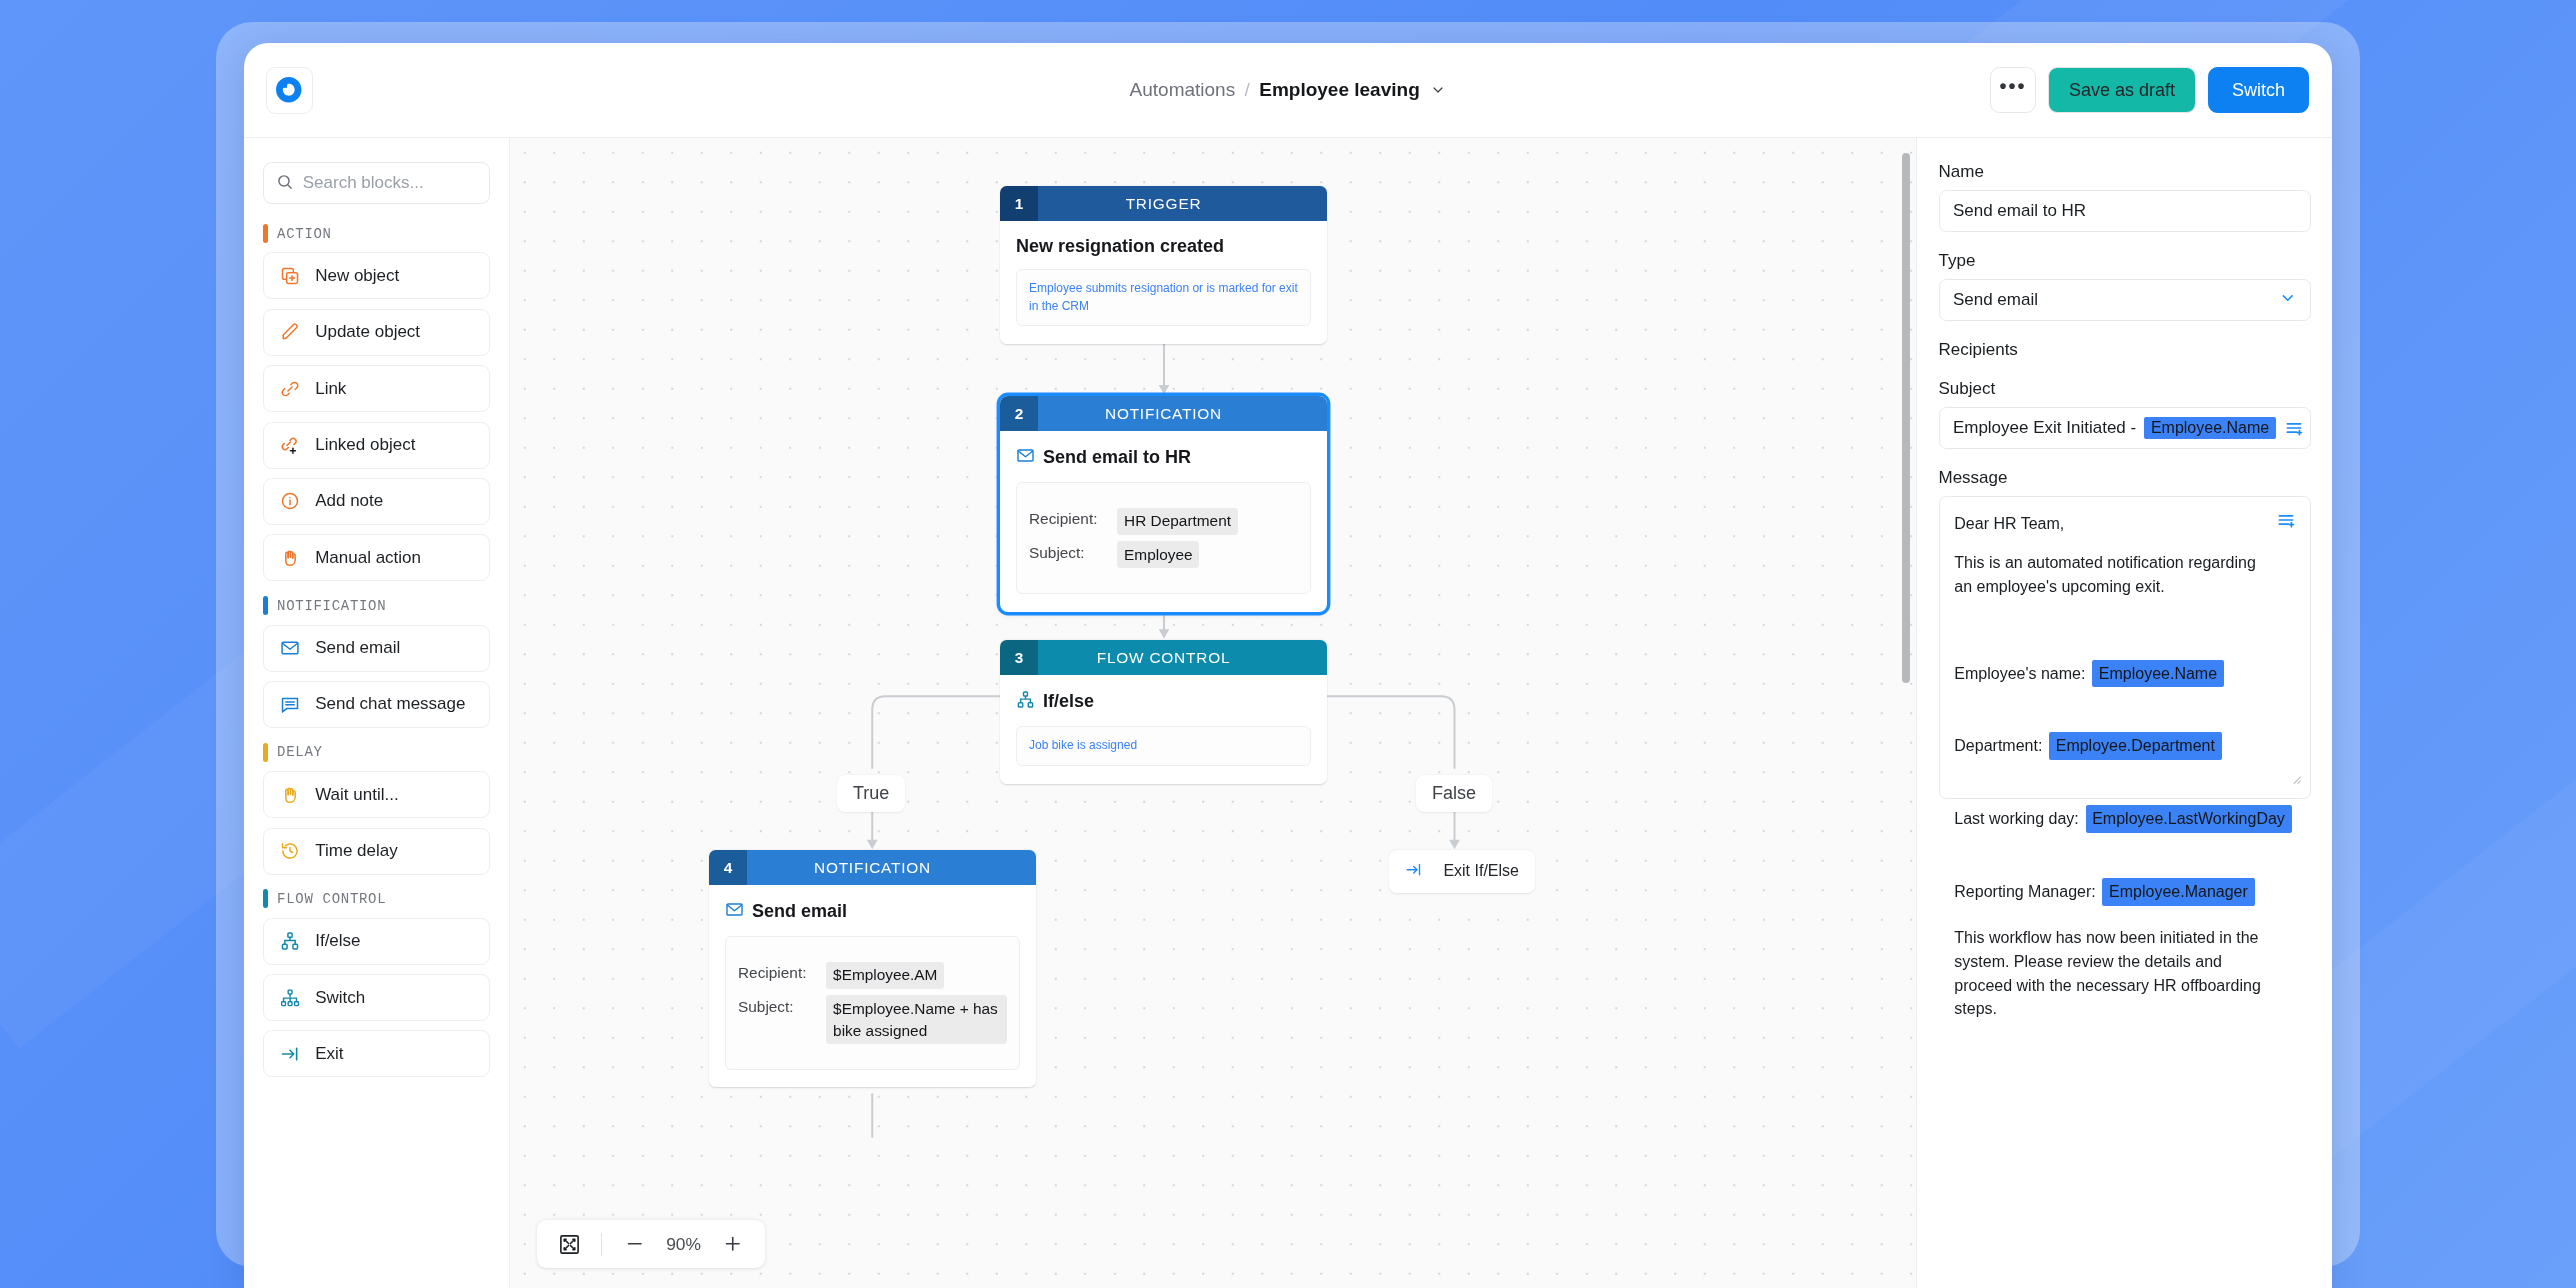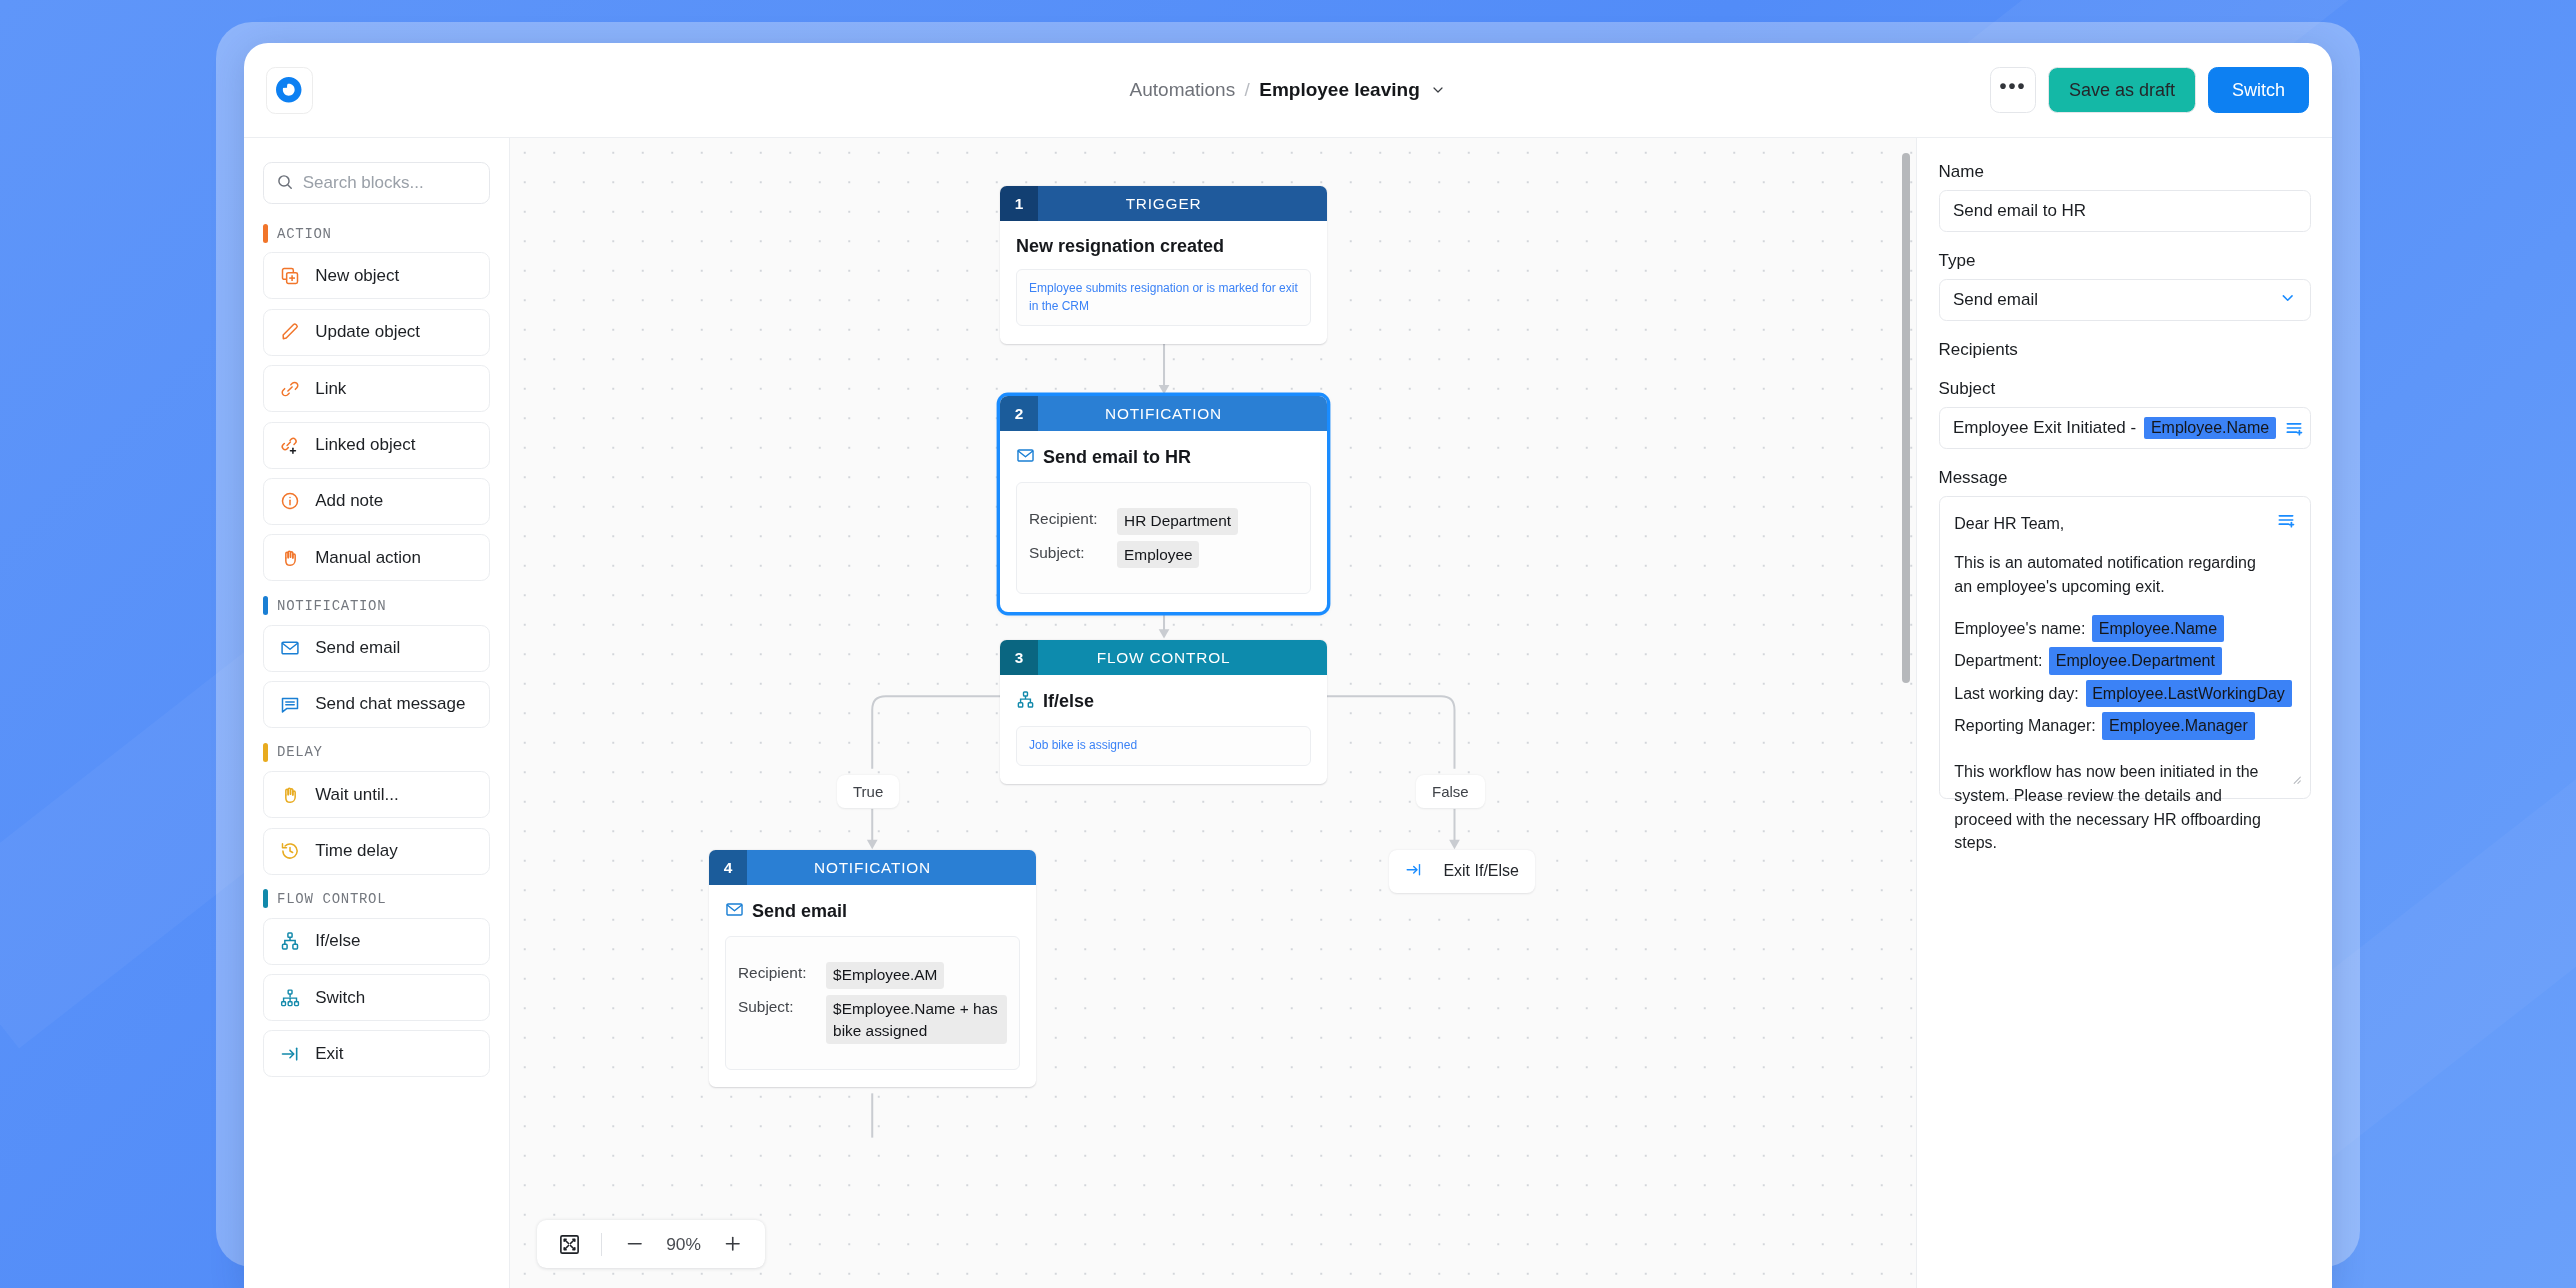--- a/index.html
+++ b/index.html
@@ -177,21 +177,21 @@
   .kv-key { font-size: 15.4px; color: #43464b; width: 79px; flex: 0 0 79px; padding-top: 2.7px; }
   .kv-val {
     font-size: 15.4px; color: #14161a; background: #ebebeb; border-radius: 3.4px;
     padding: 2.7px 6.7px; line-height: 1.4; max-width: 195px;
   }
 
   
   .branch-pill {
     position: absolute;
     background: #fff; border-radius: 8px;
-    padding: 8px 16px; font-size: 15px; color: #3f4248;
+    padding: 8px 16px; font-size: 18px; color: #3f4248;
     box-shadow: 0 0.7px 2px rgba(16,24,40,0.08);
   }
   .exit-node {
     position: absolute;
     background: #fff; border-radius: 8px;
     padding: 10.7px 16px; font-size: 16px; color: #22252a;
     display: flex; align-items: center; gap: 21px;
     box-shadow: 0 0.7px 2px rgba(16,24,40,0.10);
   }
 
@@ -230,21 +230,21 @@
   .subject-text { font-size: 17px; color: #1a1d21; white-space: nowrap; }
   .ins-icon { margin-left: auto; flex: 0 0 auto; display: flex; }
   .msg-box {
     border: 0.7px solid #e6e8ec; border-radius: 7.4px;
     padding: 14.8px 14.8px 17.4px 14.8px; position: relative;
     height: 303px; font-size: 16px; color: #1a1d21; line-height: 1.48;
   }
   .msg-box .ins-abs { position: absolute; right: 13.4px; top: 13.4px; }
   .msg-line { margin-bottom: 0; }
   .msg-gap { height: 16px; }
-  .msg-kv { display: flex; align-items: center; gap: 6.7px; margin-bottom: 4.7px; flex-wrap: nowrap; }
+  .msg-kv { display: flex; align-items: center; gap: 6.7px; margin-bottom: 4.7px; flex-wrap: nowrap; margin-top: 45px; }
   .msg-kv .k { color: #1a1d21; }
   .resize-grip { position: absolute; right: 6.7px; bottom: 5.4px; color: #b6b9be; font-size: 14.8px; }
 </style>
 </head>
 <body>
 
 <div class="bg-streak s1"></div>
 <div class="bg-streak s2"></div>
 <div class="bg-streak s3"></div>
 <div class="window-frame"></div>

